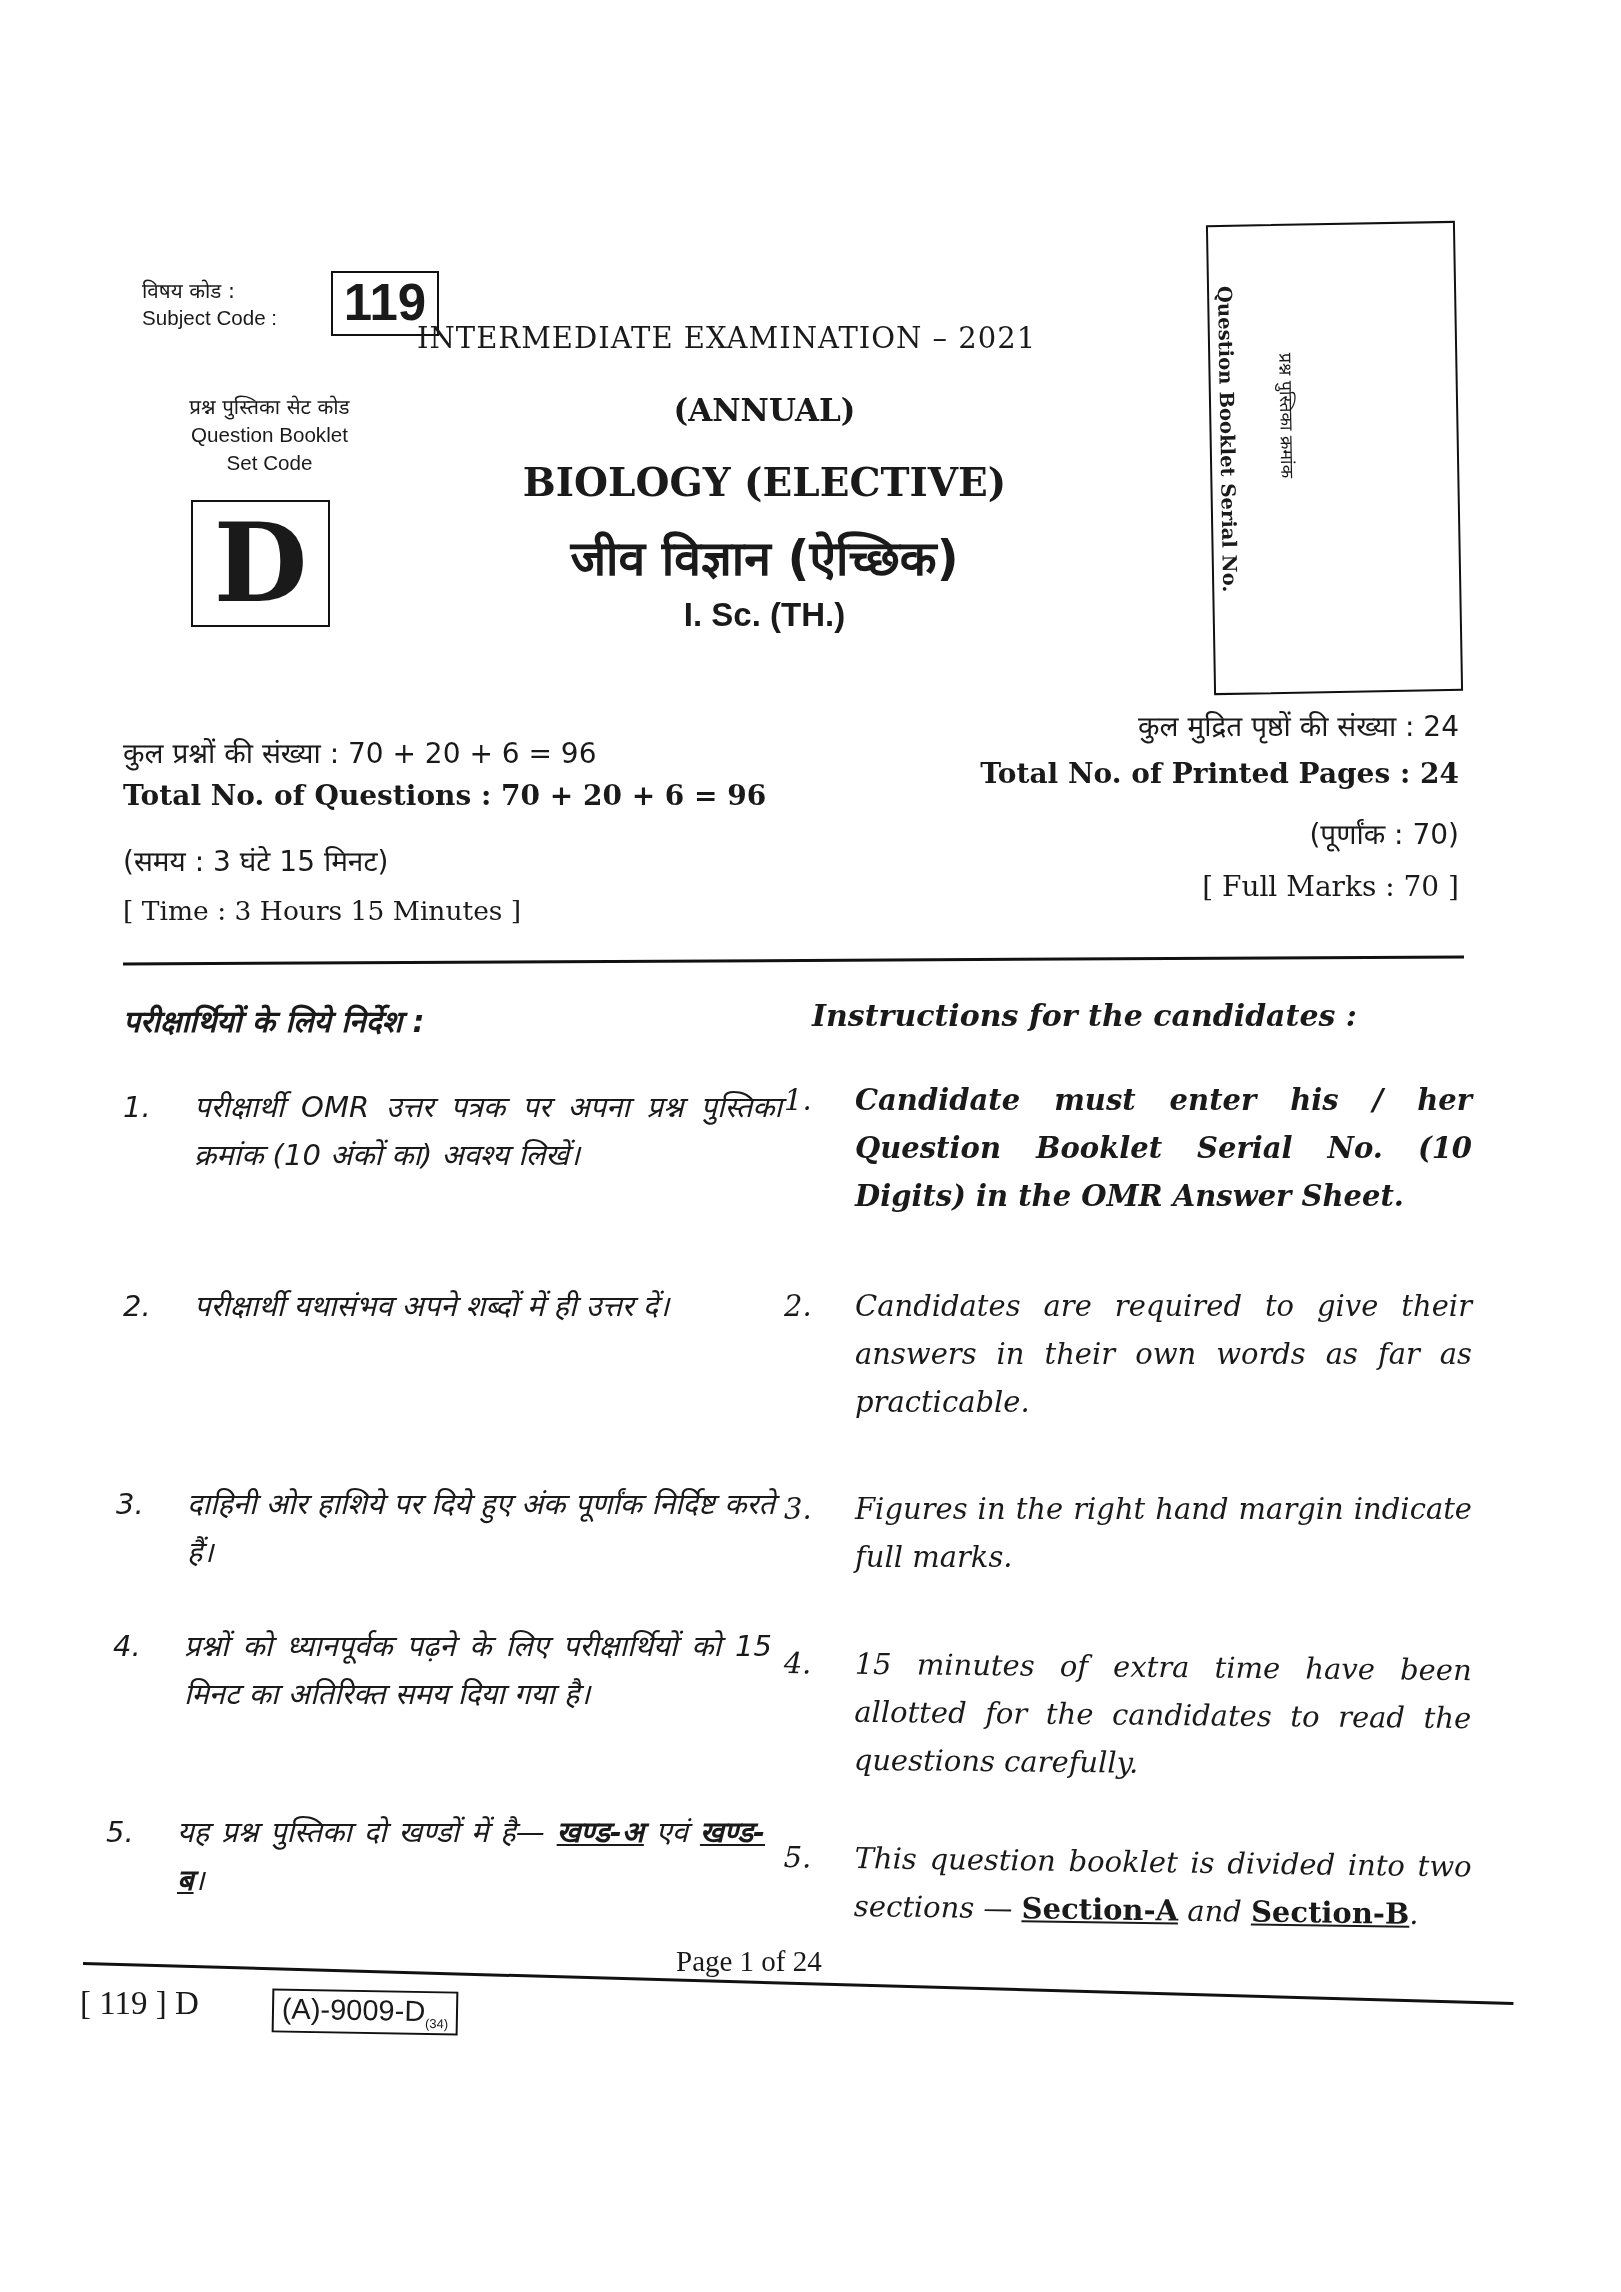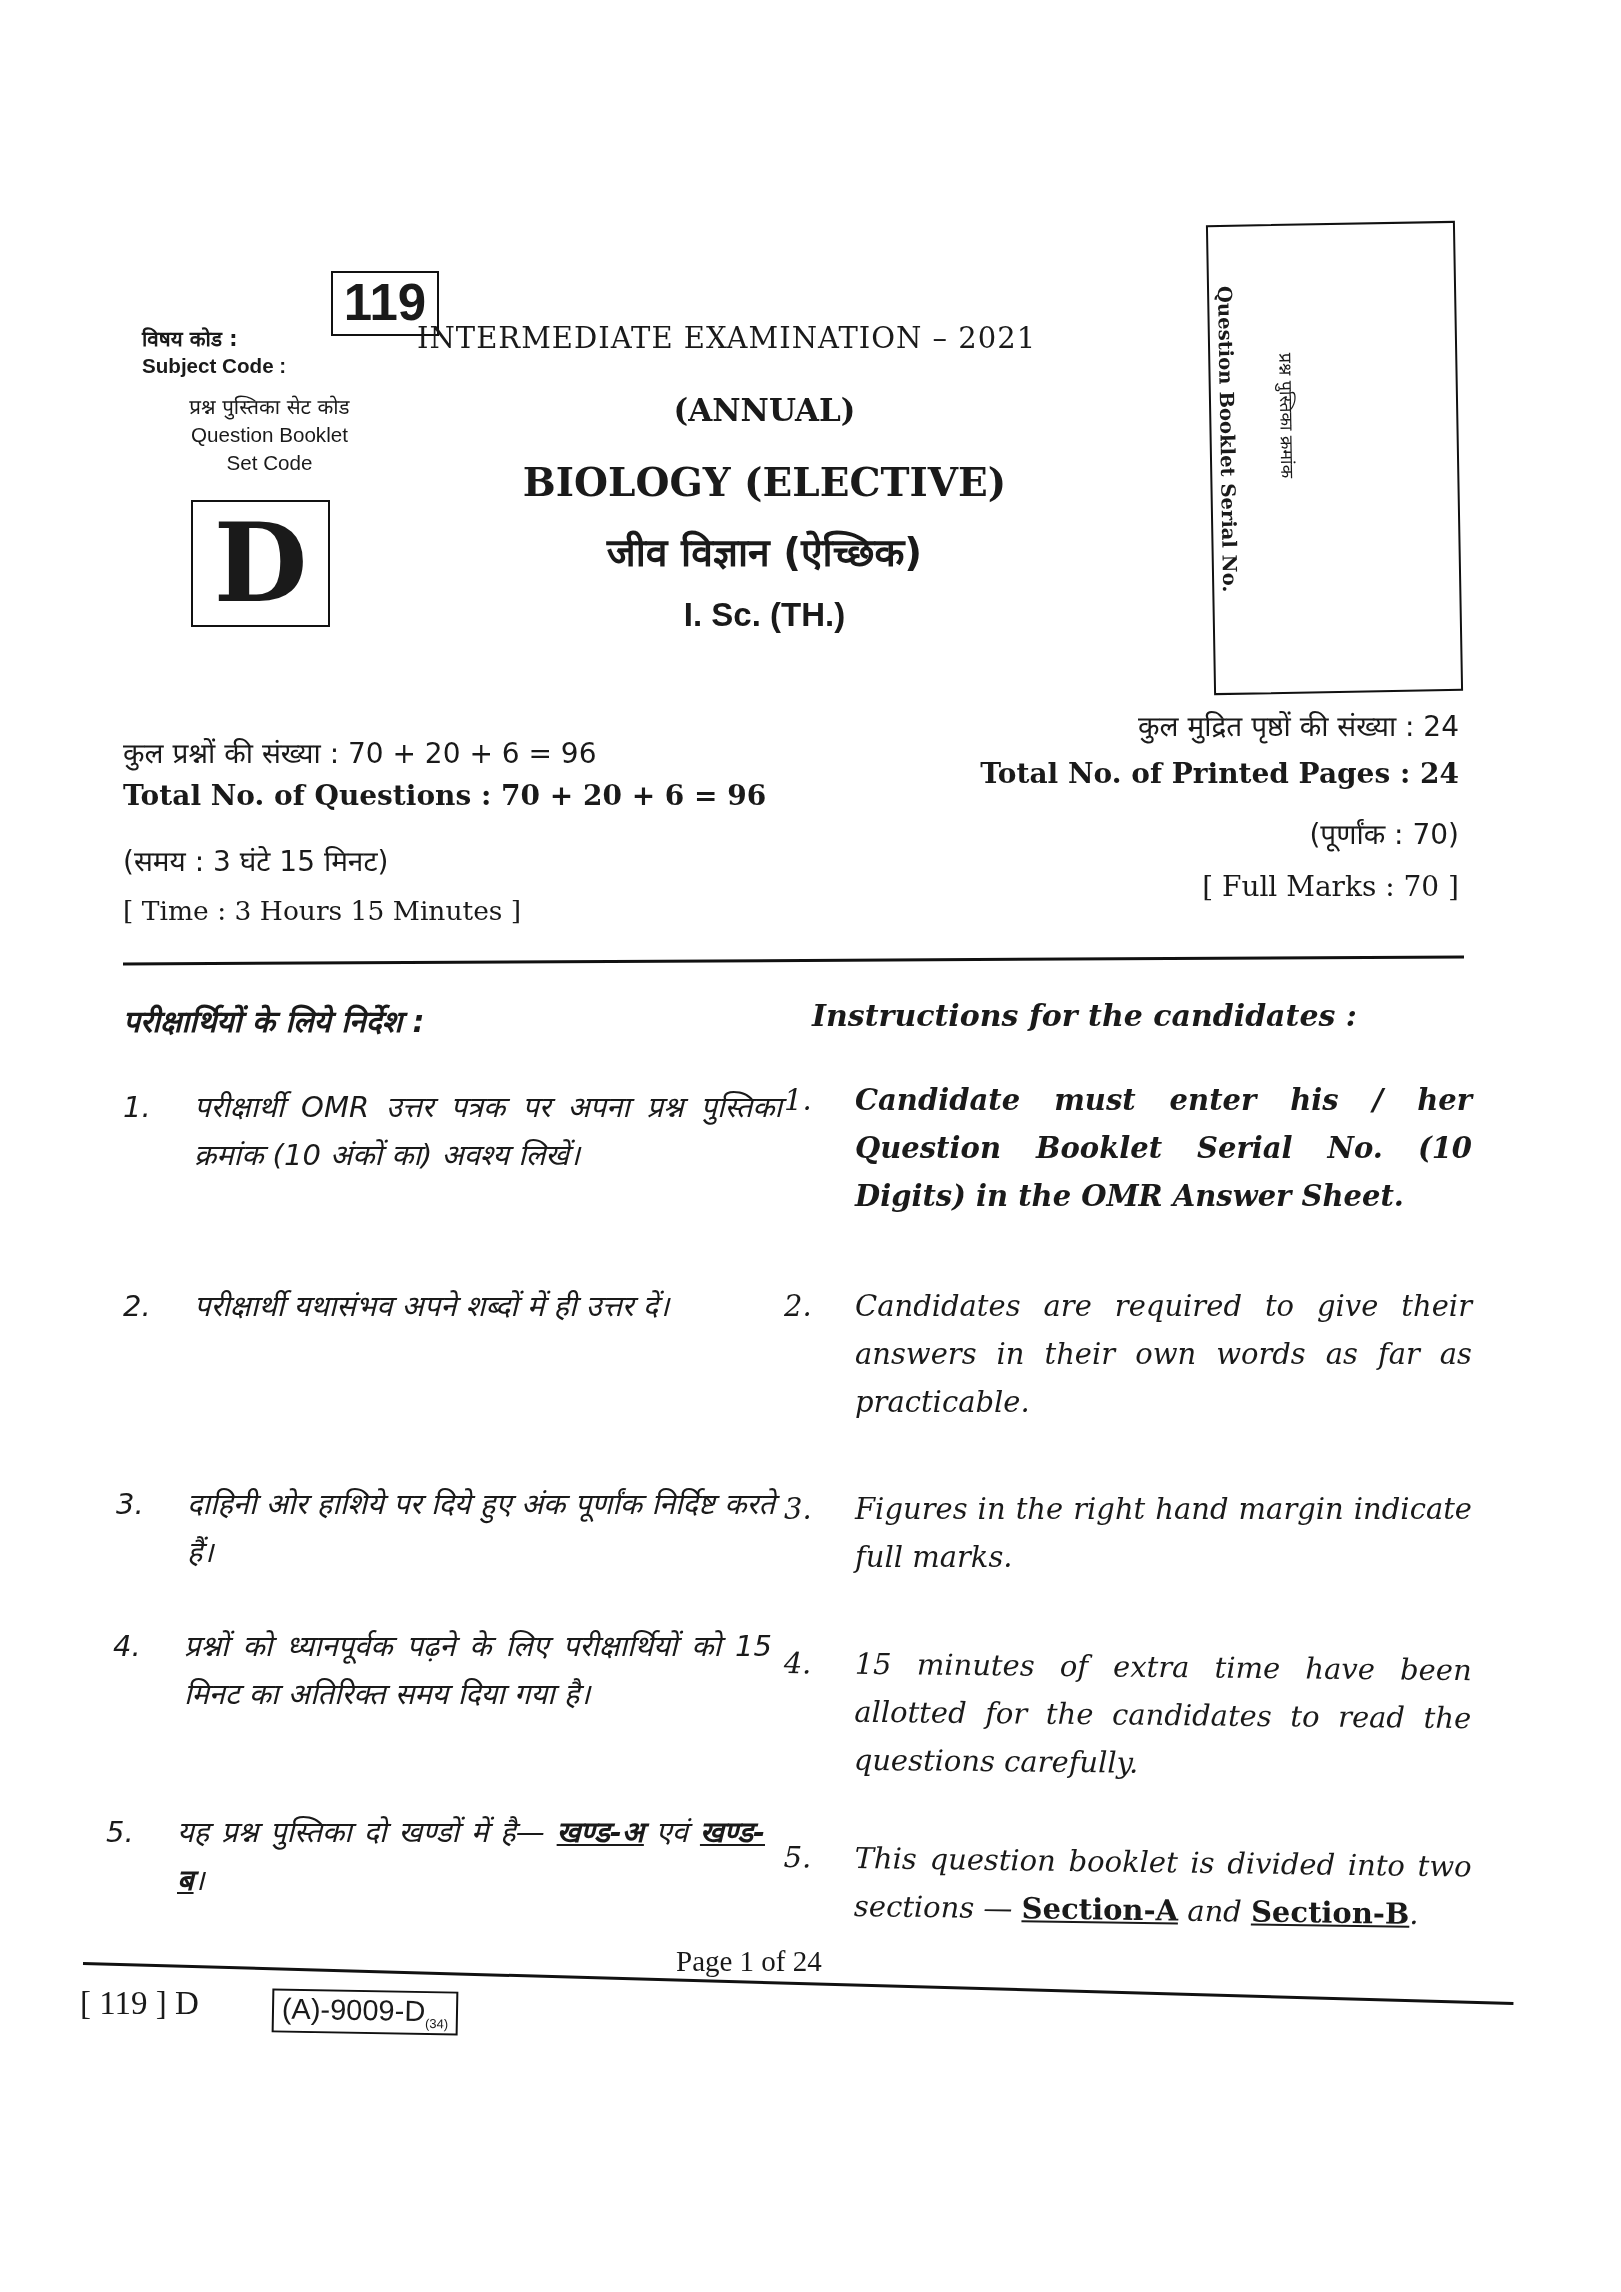--- a/index.html
+++ b/index.html
@@ -1,29 +1,29 @@
 <!DOCTYPE html>
 <html><head>
 <meta charset="utf-8">
 <style>
   html, body { margin: 0; padding: 0; background: #ffffff; }
   body {
     width: 1621px; height: 2293px; position: relative; overflow: hidden;
     font-family: "DejaVu Serif", "Liberation Serif", serif; color: #1a1a1a;
   }
   .abs { position: absolute; }
-  .subject-code-label { left: 142px; top: 279px; font-family: "Liberation Sans", sans-serif; font-weight: bold; font-size: 20.6px; line-height: 25.5px; margin-top: 48px; }
+  .subject-code-label { left: 142px; top: 279px; font-family: "Liberation Sans", sans-serif; font-weight: normal; font-size: 20.6px; line-height: 25.5px; }
   .subject-code-box { left: 331px; top: 271px; width: 104px; height: 61px; border: 2.9px solid #111; font-family: "Liberation Sans", sans-serif; font-weight: bold; font-size: 51px; line-height: 59px; text-align: center; }
   .set-code-label { left: 157px; top: 394px; width: 225px; text-align: center; font-family: "Liberation Sans", sans-serif; font-size: 20.6px; line-height: 27.4px; }
   .set-code-box { left: 191px; top: 500px; width: 135px; height: 123px; border: 2.9px solid #111; font-family: "DejaVu Serif", serif; font-weight: bold; font-size: 108px; line-height: 123px; text-align: center; }
   .exam-title { left: 417px; top: 321px; font-size: 29px; letter-spacing: 1px; }
   .center-block { left: 490px; width: 549px; text-align: center; }
   .annual { top: 392px; font-weight: bold; font-size: 31px; }
   .subject-en { top: 459px; font-weight: bold; font-size: 39px; }
-  .subject-hi { top: 524px; font-weight: bold; font-size: 39px; font-family: "DejaVu Sans", sans-serif; }
+  .subject-hi { top: 524px; font-weight: bold; font-size: 48px; font-family: "DejaVu Sans", sans-serif; }
   .course { top: 596px; font-weight: bold; font-size: 33px; font-family: "Liberation Sans", sans-serif; }
   .serial-box { left: 1210px; top: 223px; width: 245px; height: 466px; border: 2.9px solid #111; transform: rotate(-1deg); }
   .serial-label { position: absolute; left: 3.9px; top: 59px; writing-mode: vertical-rl; font-weight: bold; font-size: 19.6px; font-family: "DejaVu Serif", serif; }
   .serial-label-hi { position: absolute; left: 63px; top: 127px; writing-mode: vertical-rl; font-size: 17.6px; font-family: "DejaVu Sans", sans-serif; }
   .info-left { left: 123px; font-size: 28px; }
   .info-right { right: 162px; text-align: right; font-size: 28px; }
   .hi { font-family: "DejaVu Sans", sans-serif; }
   .bold { font-weight: bold; }
   .rule { left: 123px; width: 1341px; height: 2.9px; background: #111; }
   .col-head { font-style: italic; font-weight: bold; font-size: 30px; }

